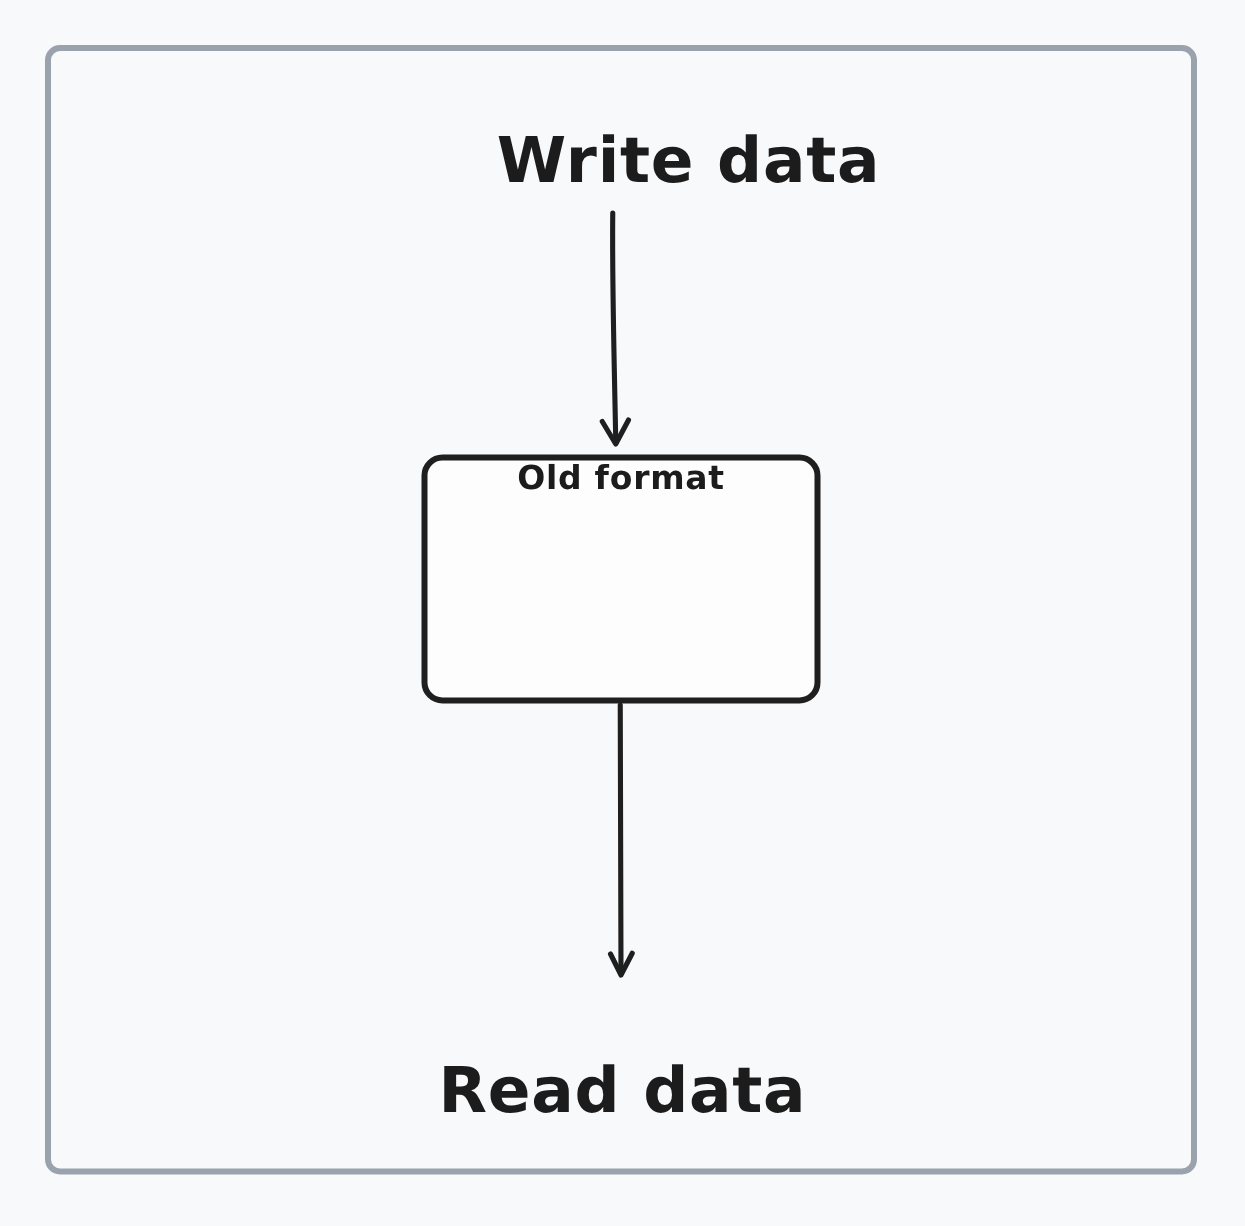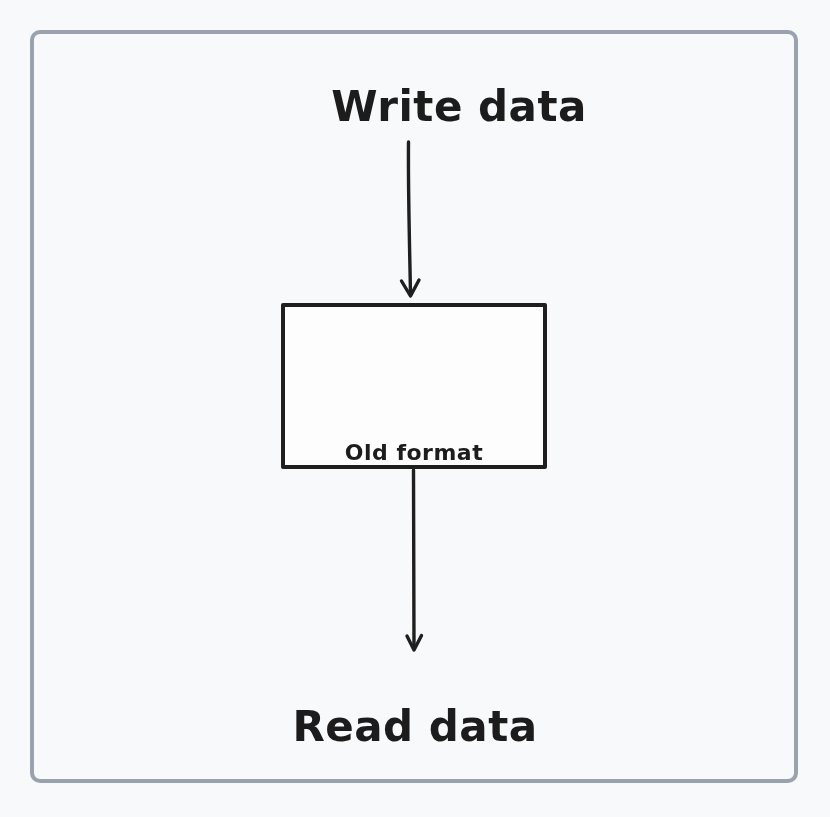--- a/index.html
+++ b/index.html
@@ -42,24 +42,24 @@
   }
   .label-top { top: 84px; padding-left: 44px; }
   .label-bottom { top: 664px; margin-top: 40px; }
   .node {
     position: absolute;
     left: 281px;
     top: 303px;
     width: 258px;
     height: 158px;
     border: 4.5px solid #1f1f1f;
-    border-radius: 2px;
+    border-radius: 14px;
     background: #fdfdfe;
     display: flex;
-    align-items: flex-end;
+    align-items: flex-start;
     justify-content: center;
   }
   .node-label {
     font-size: 22px;
     font-weight: 700;
     color: #1c1c1c;
     letter-spacing: 0.5px;
   }
   .arrow {
     position: absolute;

